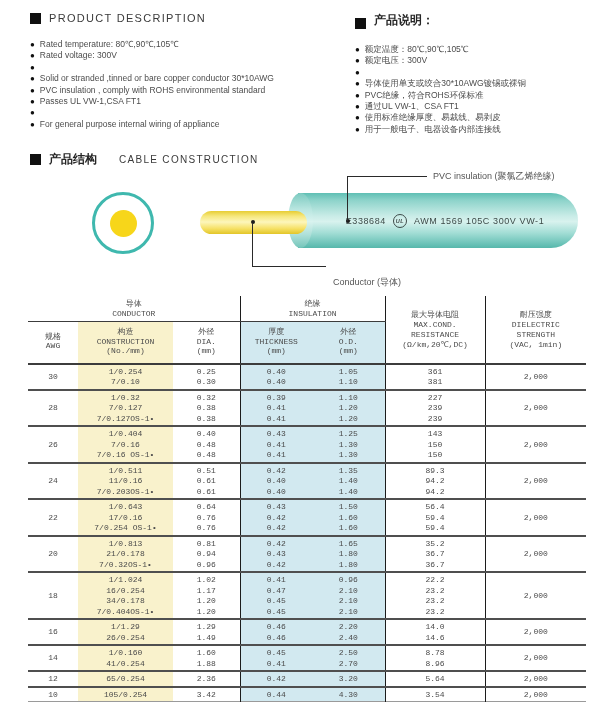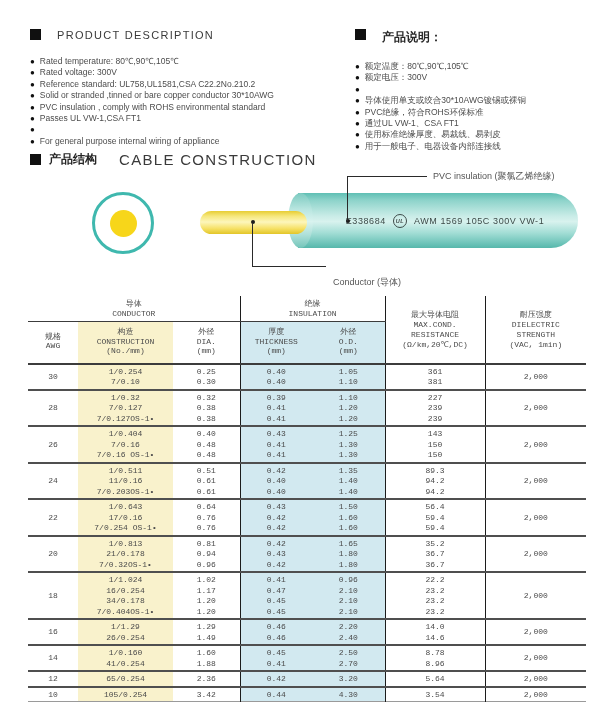--- a/index.html
+++ b/index.html
@@ -4,32 +4,32 @@
 <style>
   html,body{margin:0;padding:0;}
   .page{
     position:relative; width:603px; height:714px; background:#ffffff;
     overflow:hidden; font-family:"Liberation Sans", sans-serif; color:#4a4a4a;
   }
   
   .top{position:absolute; top:12px; left:30px; right:0; display:flex;}
   .col-en{width:325px; flex:0 0 325px;}
   .col-zh{flex:1 1 auto; white-space:nowrap;}
-  .h{display:flex; align-items:flex-start; gap:16px; margin-bottom:15px;margin-top:17px;}
+  .h{display:flex; align-items:flex-end; gap:8px; margin-bottom:15px;}
   .sq{width:11px; height:11px; background:#101010; flex:0 0 11px;}
   .ht-en{font-size:11px; letter-spacing:1.3px; color:#3a3a3a;}
   .ht-zh{font-size:12px; font-weight:bold; color:#262626;}
   ul.blist{list-style:none; margin:0; padding:0;}
   ul.blist li{display:flex; align-items:baseline; gap:5px; font-size:8.5px;
     line-height:11.4px; color:#4c4c4c; white-space:nowrap;}
   .bdot{font-size:8px; color:#101010; flex:0 0 auto;}
   
   .constr-h{position:absolute; top:151px; left:30px; display:flex; align-items:center; gap:8px;}
   .constr-h .zh{font-size:12px; font-weight:bold; color:#262626;}
-  .constr-h .en{font-size:15px; letter-spacing:1.3px; color:#3a3a3a; margin-left:14px;}
+  .constr-h .en{font-size:10px; letter-spacing:1.3px; color:#3a3a3a; margin-left:14px;}
   
   .diagram{position:absolute; top:168px; left:0; width:603px; height:128px;}
   .xsec{position:absolute; left:92px; top:24px; width:56px; height:56px;
     border:3px solid var(--teal); border-radius:50%; background:#fff;
     display:flex; align-items:center; justify-content:center;}
   .xsec-core{width:27px; height:27px; border-radius:50%; background:var(--core);}
   .cable-body{position:absolute; left:298px; top:25px; width:280px; height:55px;
     border-radius:0 27px 27px 0;
     background:linear-gradient(180deg,#5fbfb4 0%,#8fd4cb 14%,#c9ece7 42%,#d8f2ee 52%,#a4ded6 72%,#66c0b5 94%,#57b7ab 100%);}
   .cable-face{position:absolute; left:288px; top:25px; width:25px; height:55px;
@@ -80,21 +80,20 @@
           <li>
             <span class="bdot">●</span>
             <span>Rated temperature: 80℃,90℃,105℃</span>
           </li>
           <li>
             <span class="bdot">●</span>
             <span>Rated voltage: 300V</span>
           </li>
           <li>
             <span class="bdot">●</span>
-            <span>Reference standard: UL758,UL1581,CSA C22.2No.210.2</span>
           </li>
           <li>
             <span class="bdot">●</span>
             <span>Solid or stranded ,tinned or bare copper conductor 30*10AWG</span>
           </li>
           <li>
             <span class="bdot">●</span>
             <span>PVC insulation , comply with ROHS environmental standard</span>
           </li>
           <li>

